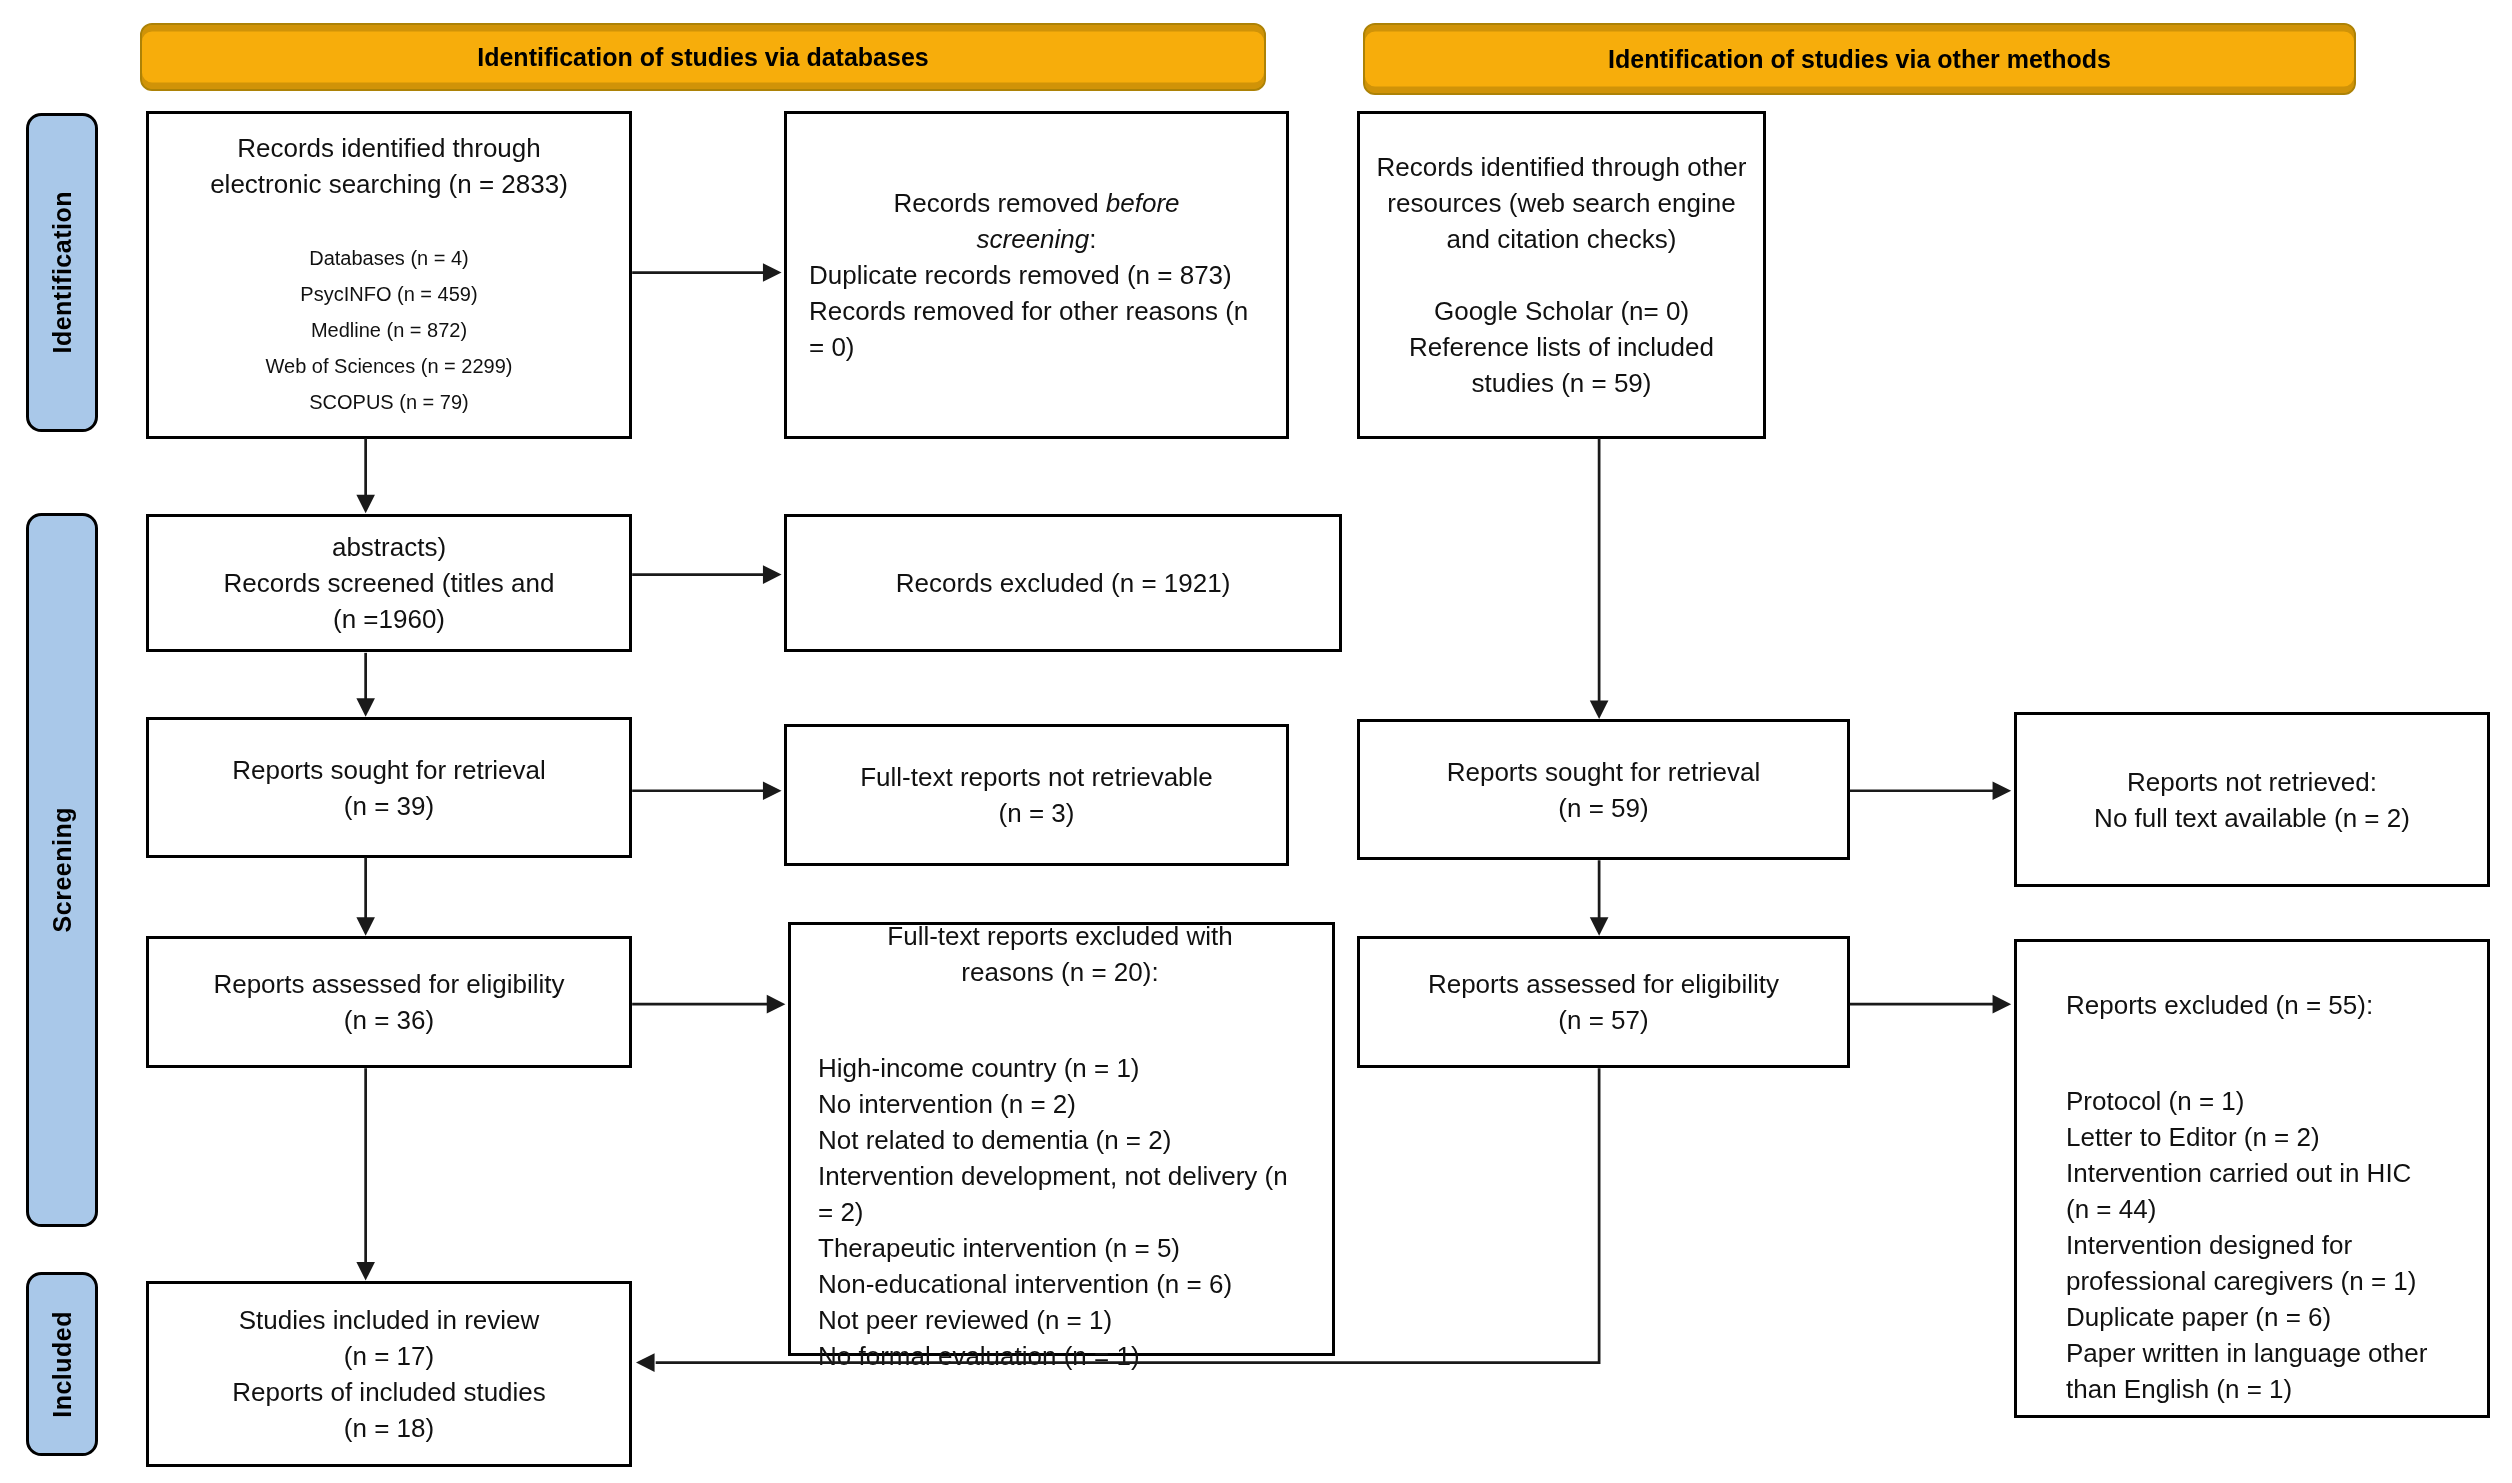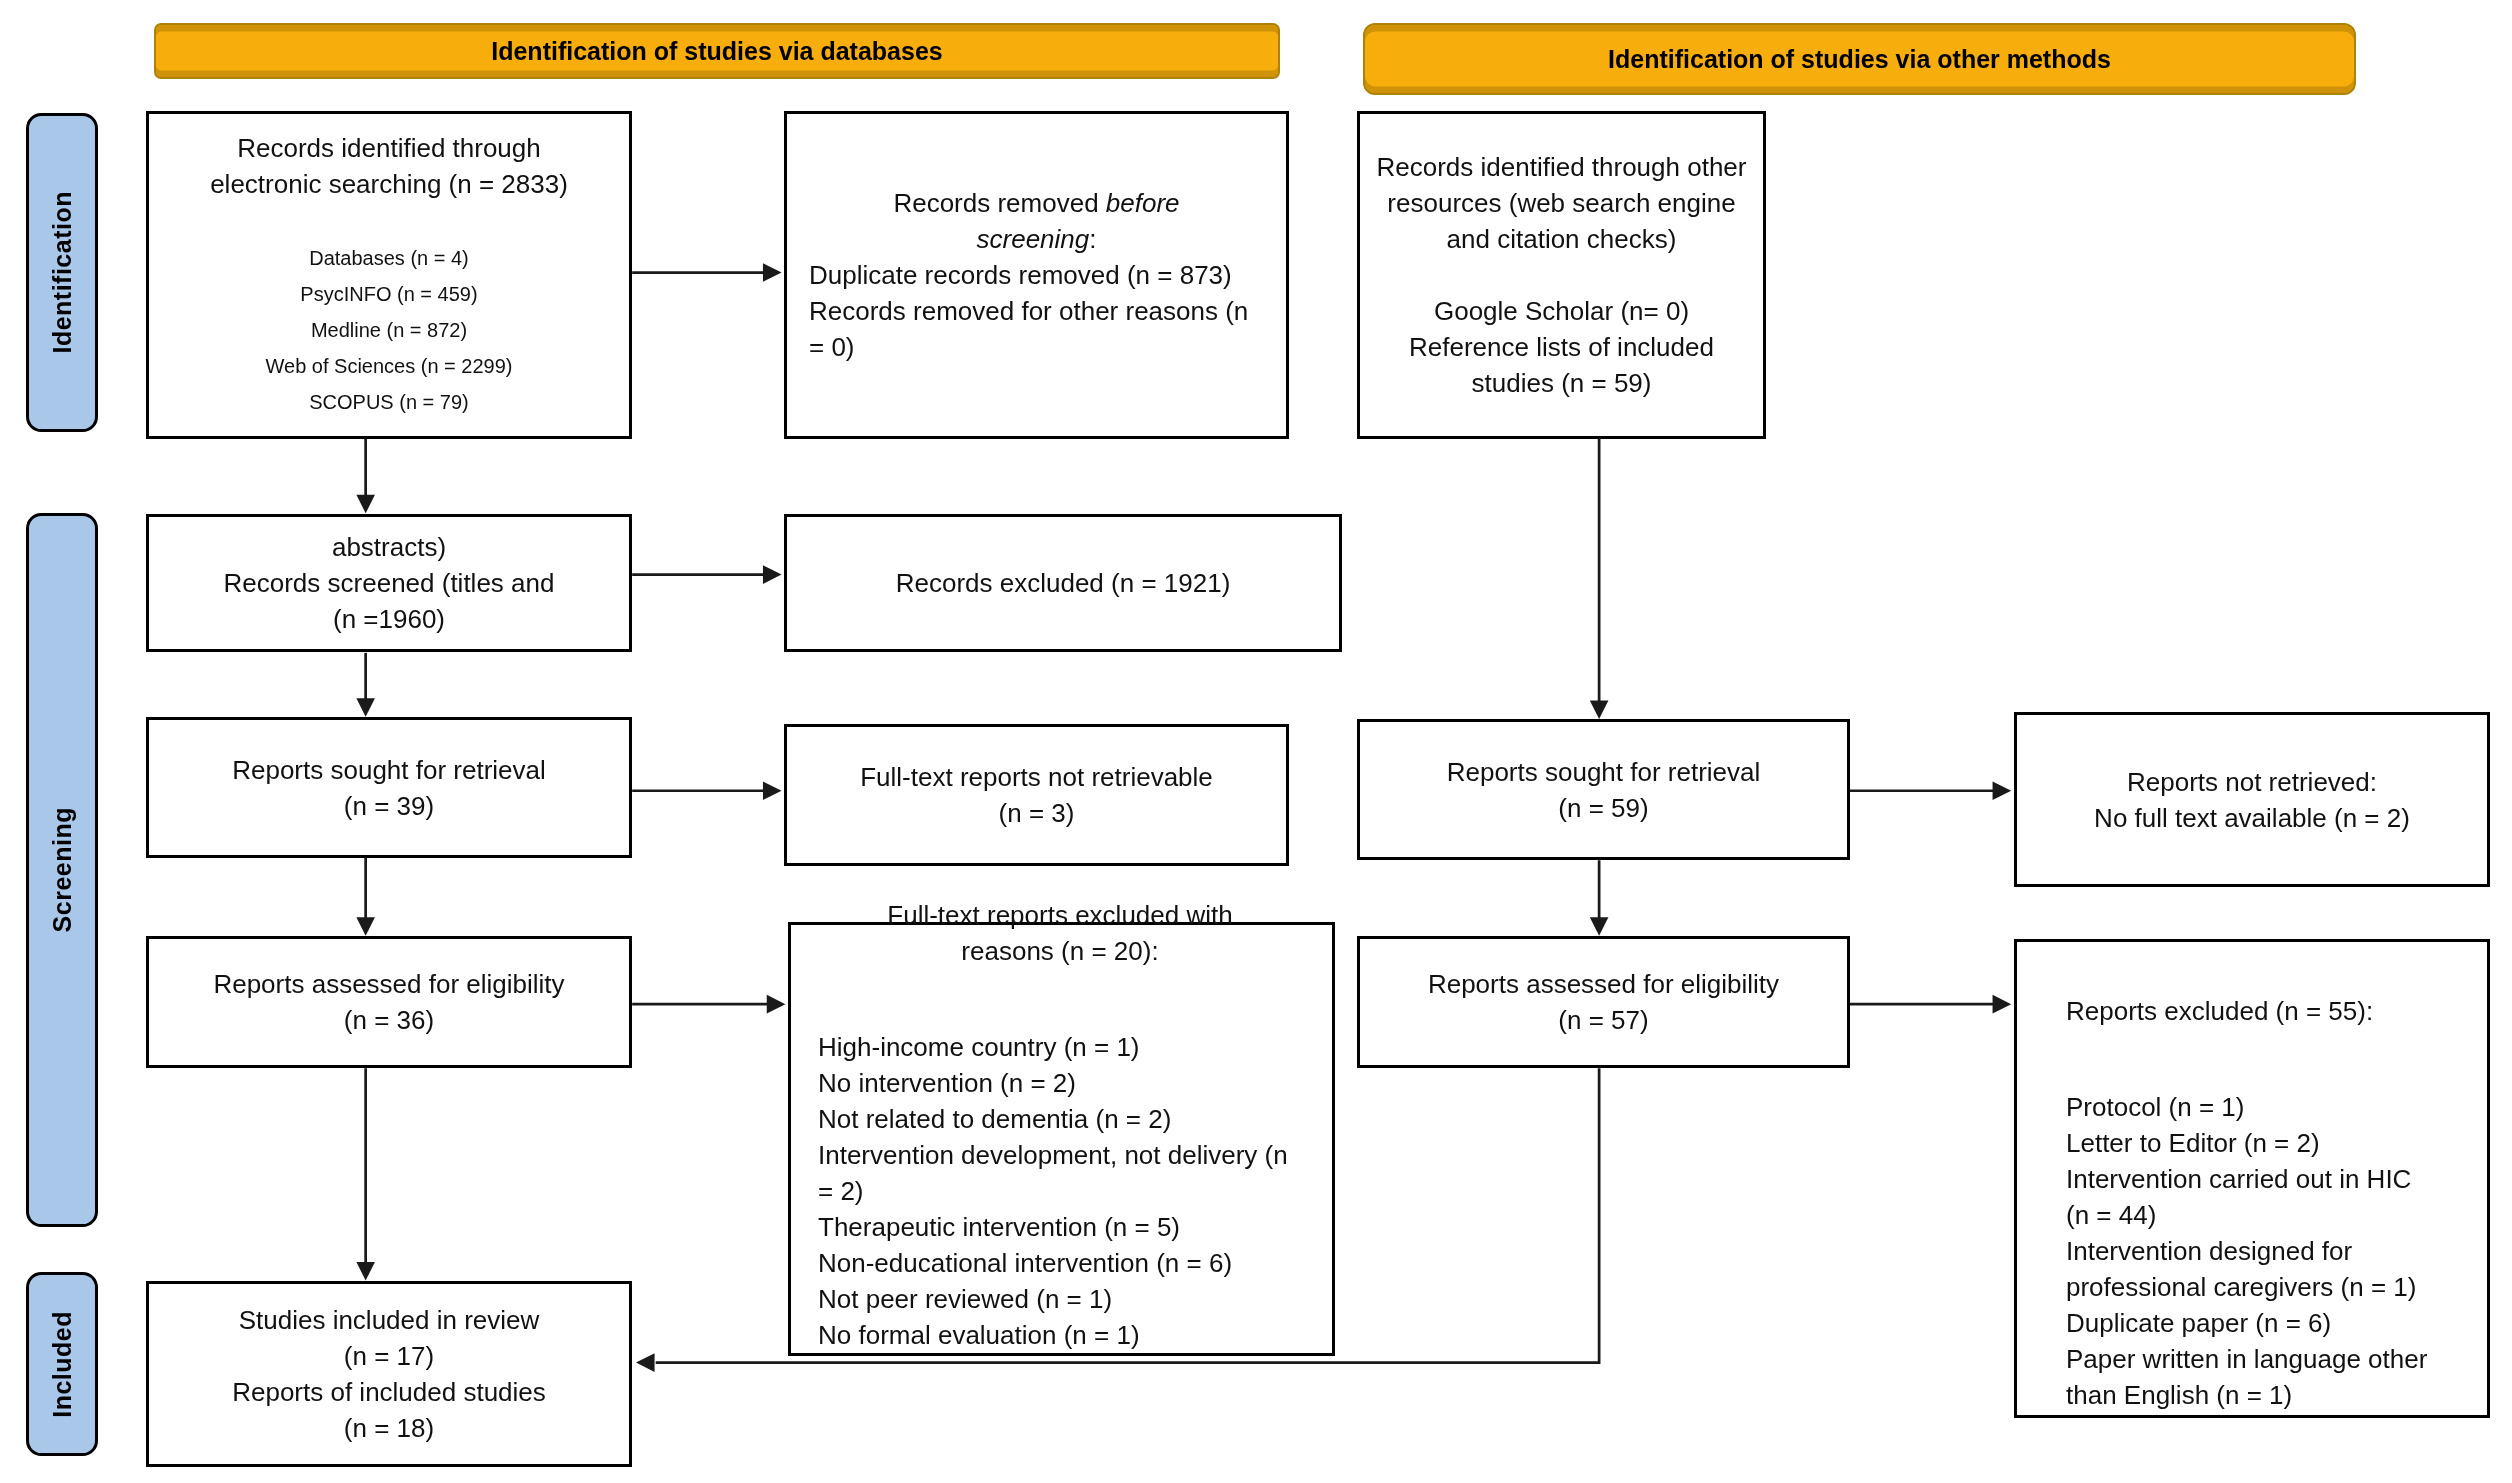--- a/index.html
+++ b/index.html
@@ -54,40 +54,40 @@
     box-sizing: border-box;
     background: #ffffff;
     border: 3.8px solid #000;
     display: flex;
     flex-direction: column;
     justify-content: center;
     text-align: center;
     font-size: 26px;
     line-height: 36px;
   }
-  .box.topalign { justify-content: flex-end; }
+  .box.topalign { justify-content: center; }
   .sub { font-size: 20px; }
   .gap-lg { margin-top: 38px; }
   .gap-md { margin-top: 36px; }
   .gap-xl { margin-top: 60px; }
   .items { text-align: left; }
   .it { font-style: italic; }
   .heading-narrow { max-width: 383px; margin: 0 auto; }
   svg.connectors {
     position: absolute;
     left: 0; top: 0;
     pointer-events: none;
   }
 </style>
 </head>
 <body>
 
 <div id="canvas">
 
-  <div class="banner" style="left:154px; top:23px; width:1126px; height:56px;border-radius:7px;">Identification of studies via databases</div>
+  <div class="banner" style="left:140px; top:23px; width:1126px; height:68px;">Identification of studies via databases</div>
   <div class="banner" style="left:1363px; top:23px; width:993px; height:72px;">Identification of studies via other methods</div>
 
   <div class="stage" style="left:26px; top:113px; width:72px; height:319px;">
     <span>Identification</span>
   </div>
   <div class="stage" style="left:26px; top:513px; width:72px; height:714px;">
     <span>Screening</span>
   </div>
   <div class="stage" style="left:26px; top:1272px; width:72px; height:184px;">
     <span>Included</span>

